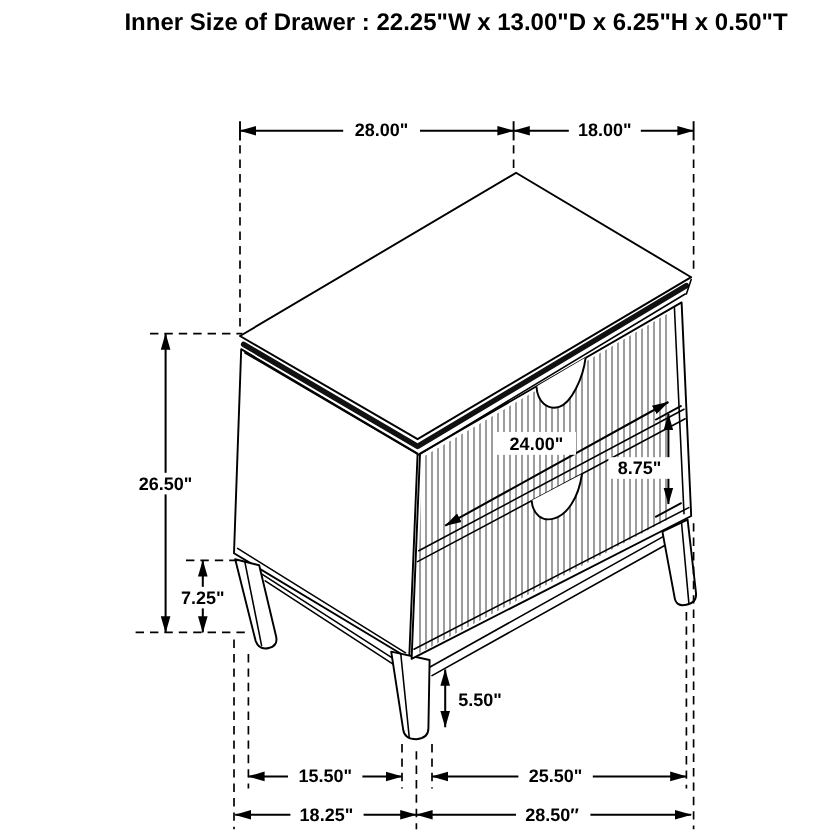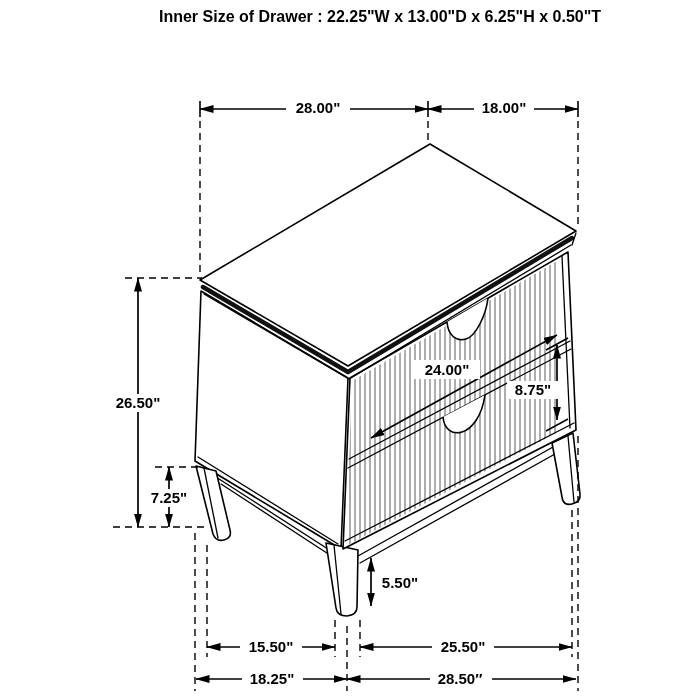--- a/index.html
+++ b/index.html
@@ -1,19 +1,19 @@
 <!DOCTYPE html>
 <html><head>
 <meta charset="utf-8">
 <style>
   html,body{margin:0;padding:0;background:#fff;}
   .stage{position:relative;width:700px;height:700px;background:#fff;overflow:hidden;
          font-family:"Liberation Sans",sans-serif;}
   .title{position:absolute;top:8px;left:380px;transform:translateX(-50%);
-         font-weight:bold;font-size:16px;color:#000;white-space:nowrap;}
+         font-weight:bold;font-size:20px;color:#000;white-space:nowrap;}
   svg{position:absolute;top:0;left:0;}
   .outline{fill:#fff;stroke:#000;stroke-width:1.6;stroke-linejoin:round;}
   .ln{fill:none;stroke:#000;stroke-width:1.3;stroke-linecap:round;}
   .thick{fill:none;stroke:#111;stroke-width:4.5;stroke-linejoin:round;stroke-linecap:round;}
   .flute{stroke:#333;stroke-width:0.8;}
   .dim{fill:none;stroke:#000;stroke-width:1.7;}
   .tick{fill:none;stroke:#000;stroke-width:1.6;}
   .dash{fill:none;stroke:#000;stroke-width:1.4;stroke-dasharray:7 5;}
   .lblbg{fill:#fff;}
   svg text{font:bold 15px "Liberation Sans",sans-serif;fill:#000;text-anchor:middle;}

